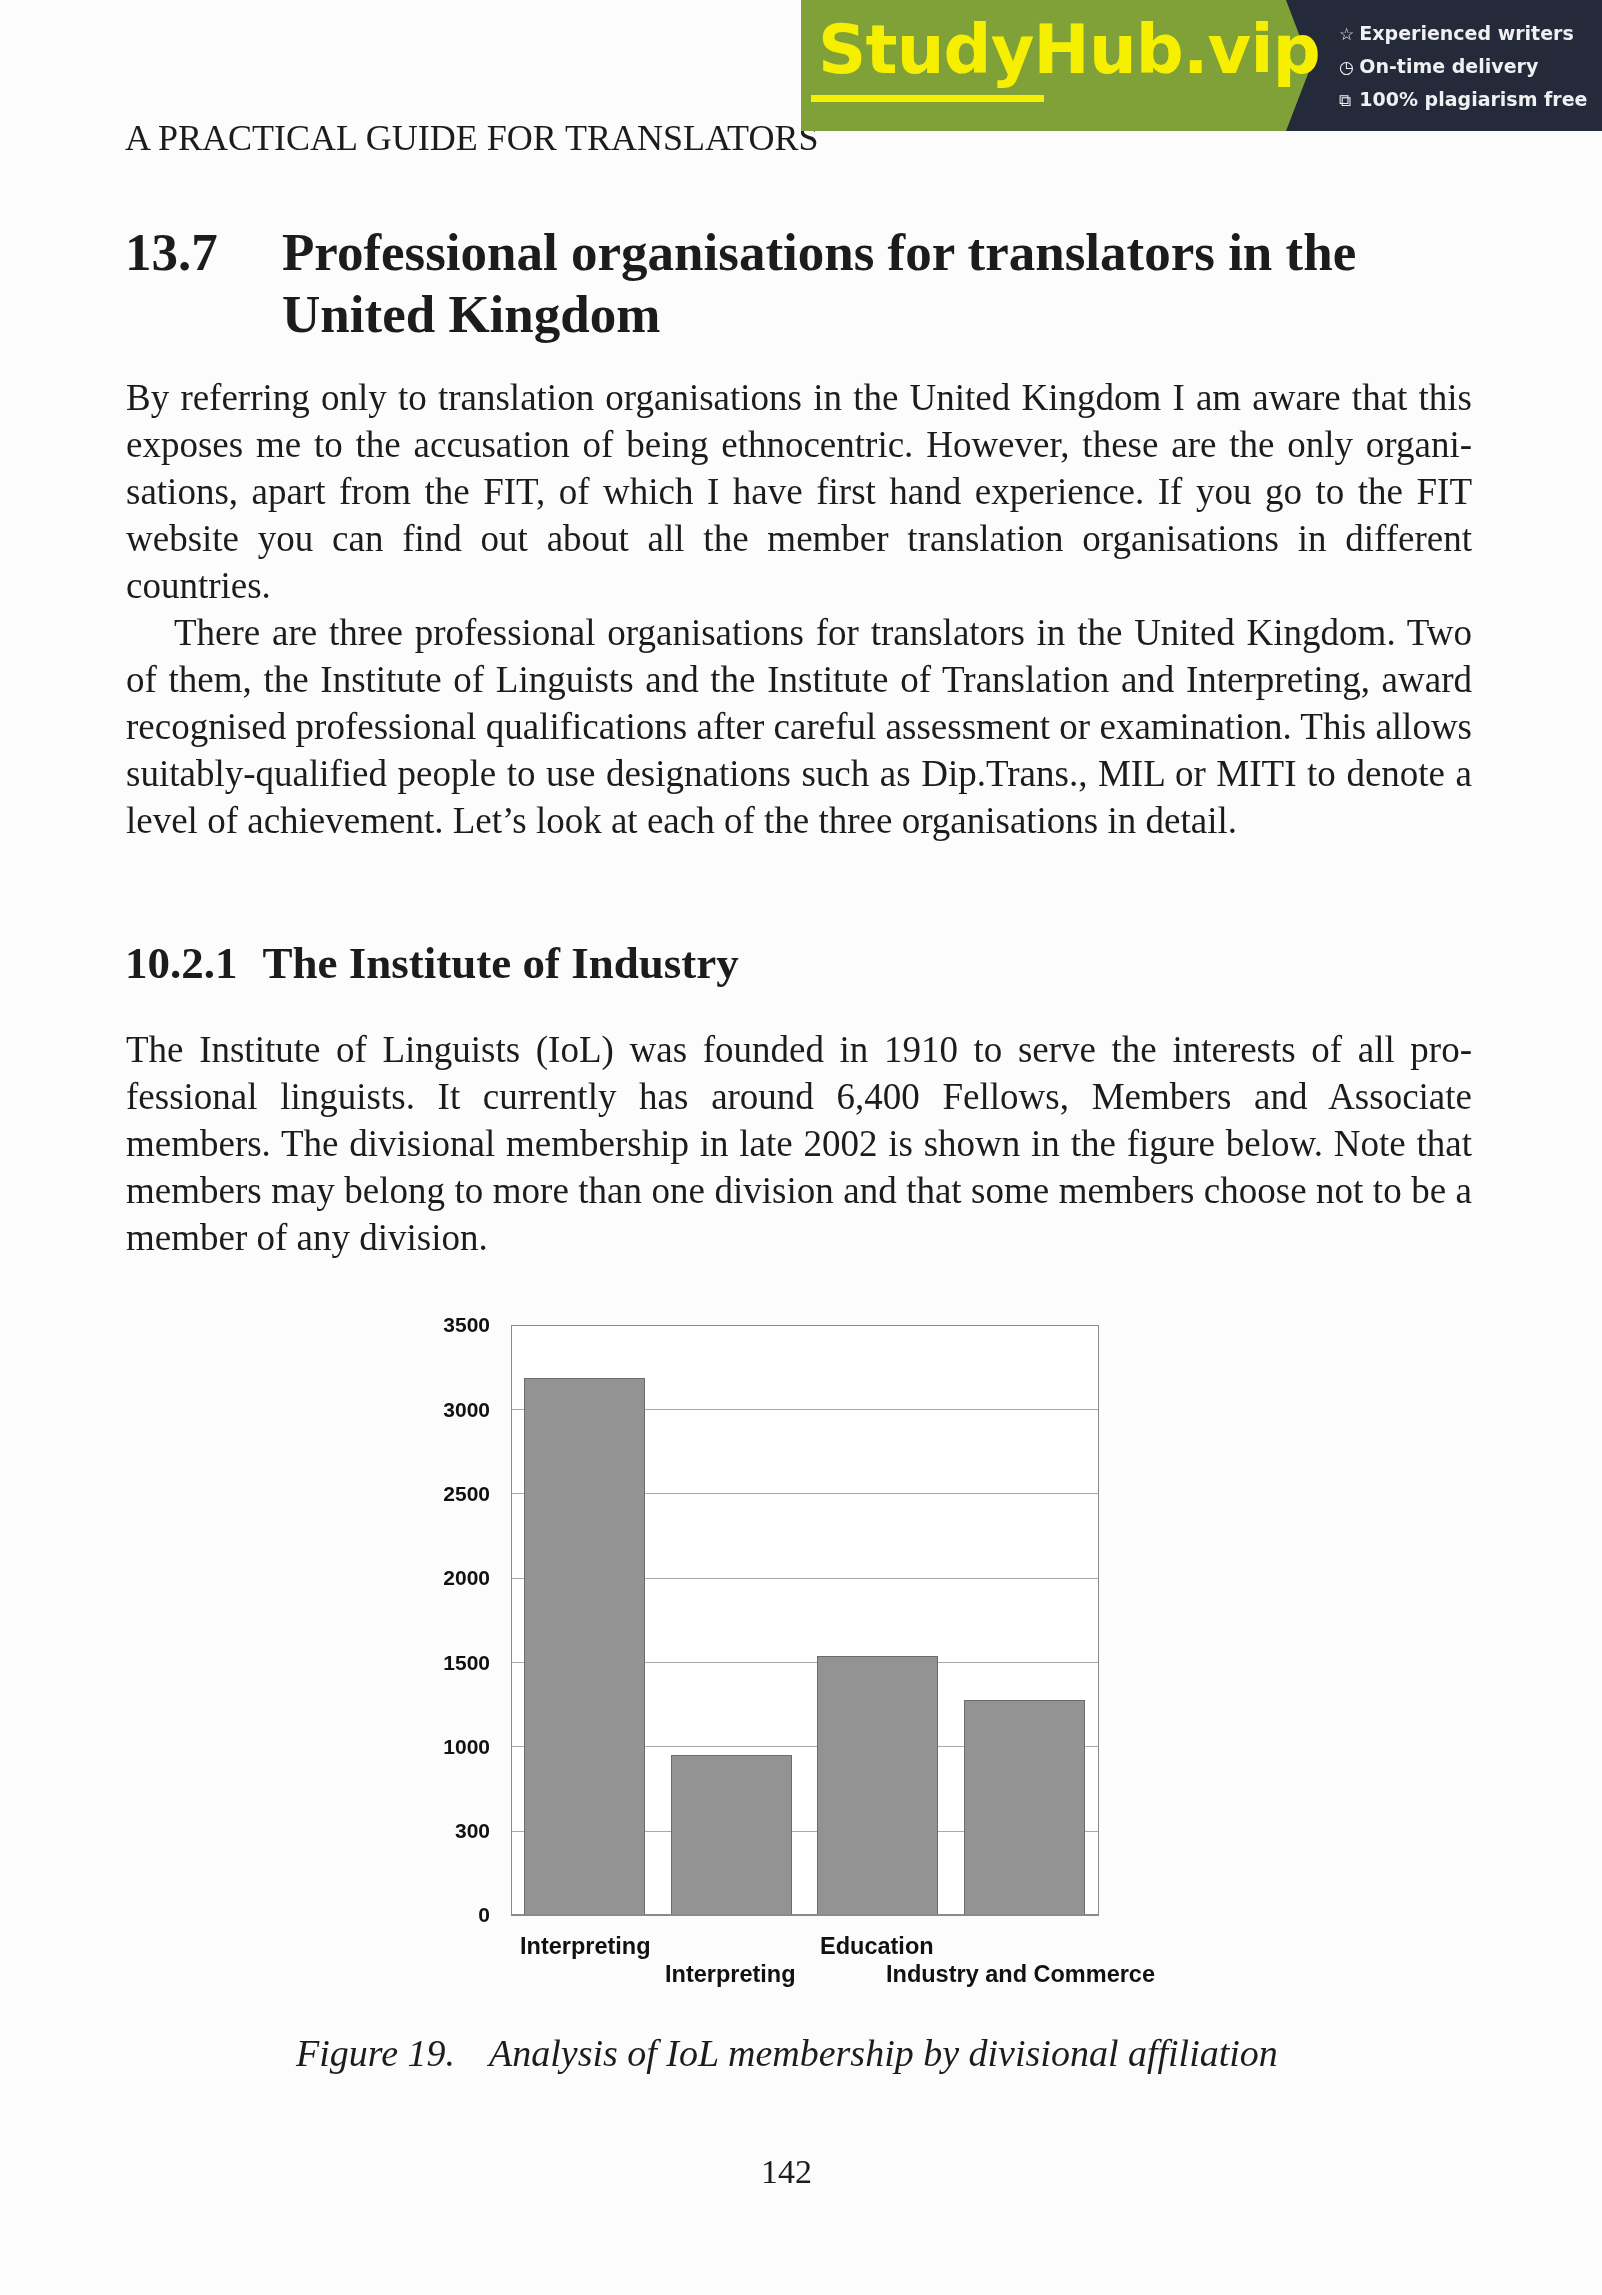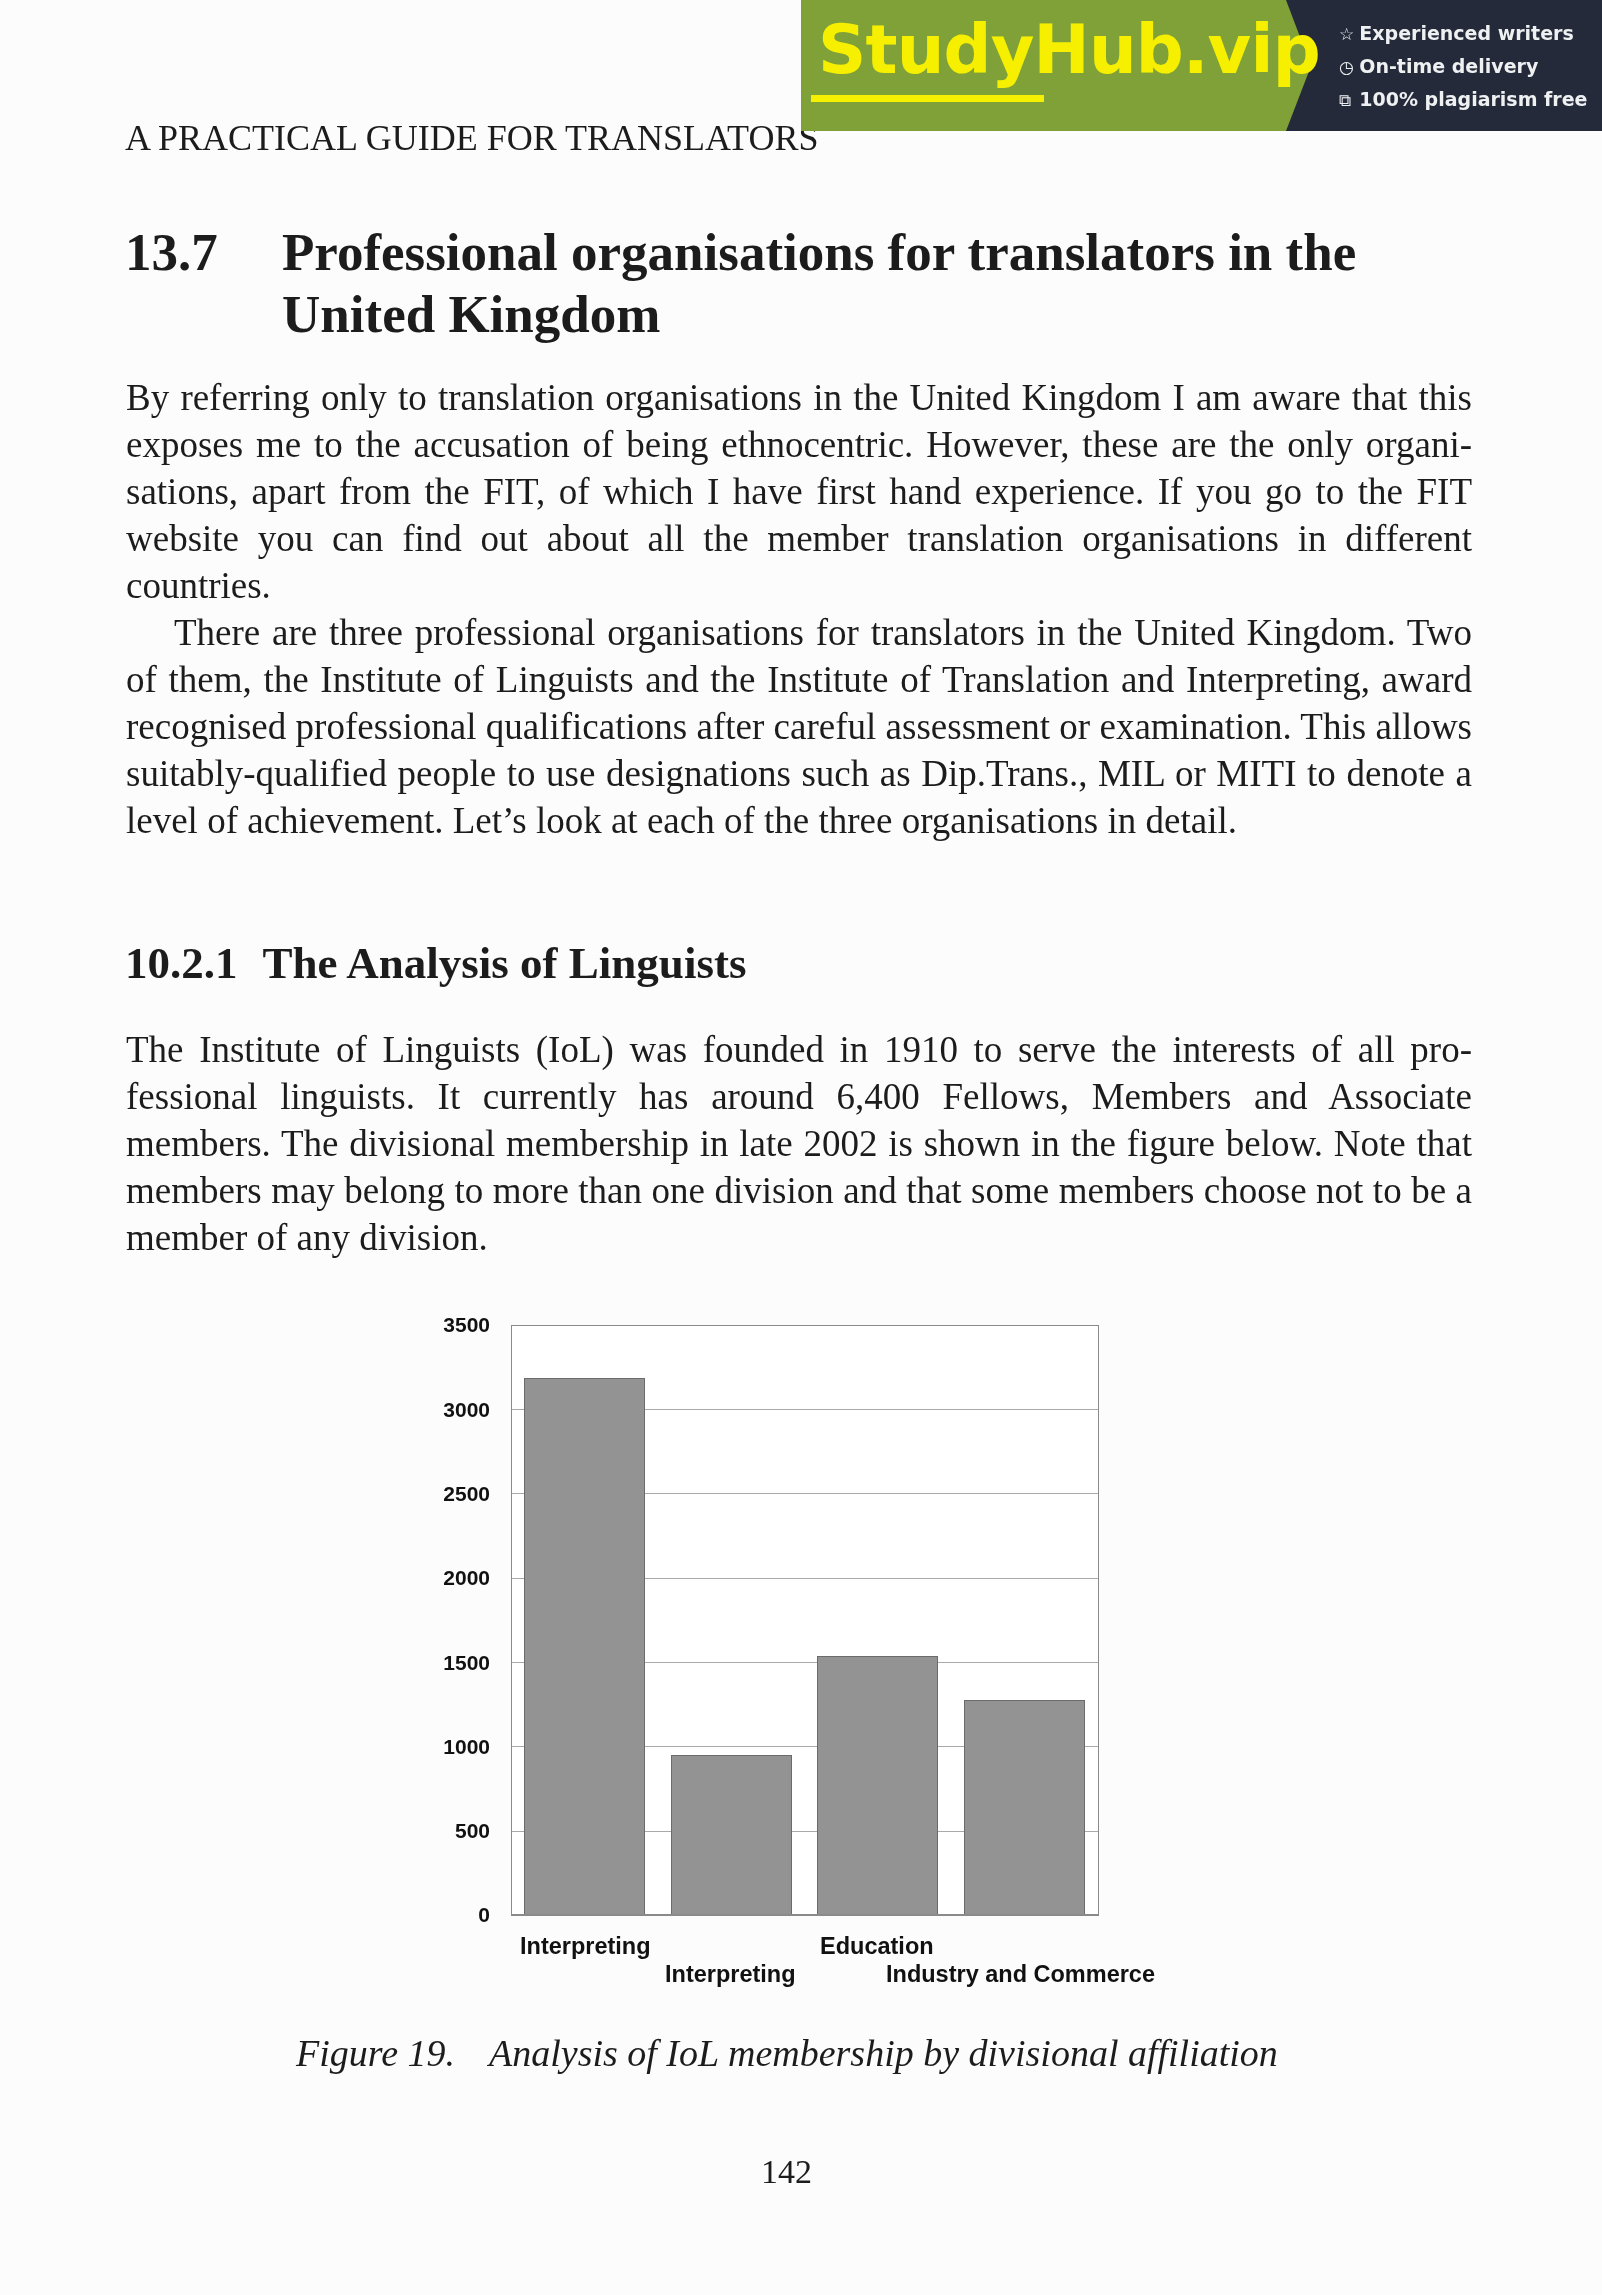--- a/index.html
+++ b/index.html
@@ -83,21 +83,21 @@
   <span class="num">13.7</span>
   <span class="title">Professional organisations for translators in the United Kingdom</span>
 </div>
 
 <div class="abs body-text" style="top: 374px;">
   <p>By referring only to translation organisations in the United Kingdom I am aware that this exposes me to the accusation of being ethnocentric. However, these are the only organi­sations, apart from the FIT, of which I have first hand experience. If you go to the FIT website you can find out about all the member translation organisations in different countries.</p>
   <p class="indent">There are three professional organisations for translators in the United Kingdom. Two of them, the Institute of Linguists and the Institute of Translation and Interpreting, award recognised professional qualifications after careful assessment or examination. This allows suitably-qualified people to use designations such as Dip.Trans., MIL or MITI to denote a level of achievement. Let’s look at each of the three organisations in detail.</p>
 </div>
 
 <div class="abs h3">
-  <span>10.2.1</span><span class="title">The Analysis of Linguists</span>
+  <span>10.2.1</span><span class="title">The Institute of Industry</span>
 </div>
 
 <div class="abs body-text" style="top: 1026px;">
   <p>The Institute of Linguists (IoL) was founded in 1910 to serve the interests of all pro­fessional linguists. It currently has around 6,400 Fellows, Members and Associate members. The divisional membership in late 2002 is shown in the figure below. Note that members may belong to more than one division and that some members choose not to be a member of any division.</p>
 </div>
 
 <div class="abs chart">
   <div class="plot">
     <div class="gridline" style="top:83px"></div>
     <div class="gridline" style="top:167px"></div>
@@ -111,21 +111,21 @@
     <div class="bar" style="left:305px; height:258px;"></div>
     <div class="bar" style="left:452px; height:214px;"></div>
   </div>
 
   <div class="ytick" style="left:435px; top:1314px;">3500</div>
   <div class="ytick" style="left:435px; top:1399px;">3000</div>
   <div class="ytick" style="left:435px; top:1483px;">2500</div>
   <div class="ytick" style="left:435px; top:1567px;">2000</div>
   <div class="ytick" style="left:435px; top:1652px;">1500</div>
   <div class="ytick" style="left:435px; top:1736px;">1000</div>
-  <div class="ytick" style="left:435px; top:1820px;">500</div>
+  <div class="ytick" style="left:435px; top:1820px;">300</div>
   <div class="ytick" style="left:435px; top:1904px;">0</div>
 
   <div class="xlabel" style="left:520px;  top:1933px;">Interpreting</div>
   <div class="xlabel" style="left:665px;  top:1961px;">Interpreting</div>
   <div class="xlabel" style="left:820px; top:1933px;">Education</div>
   <div class="xlabel" style="left:886px; top:1961px;">Industry and Commerce</div>
 </div>
 
 <div class="abs caption">
   <span>Figure 19.</span><span class="cap-text">Analysis of IoL membership by divisional affiliation</span>

